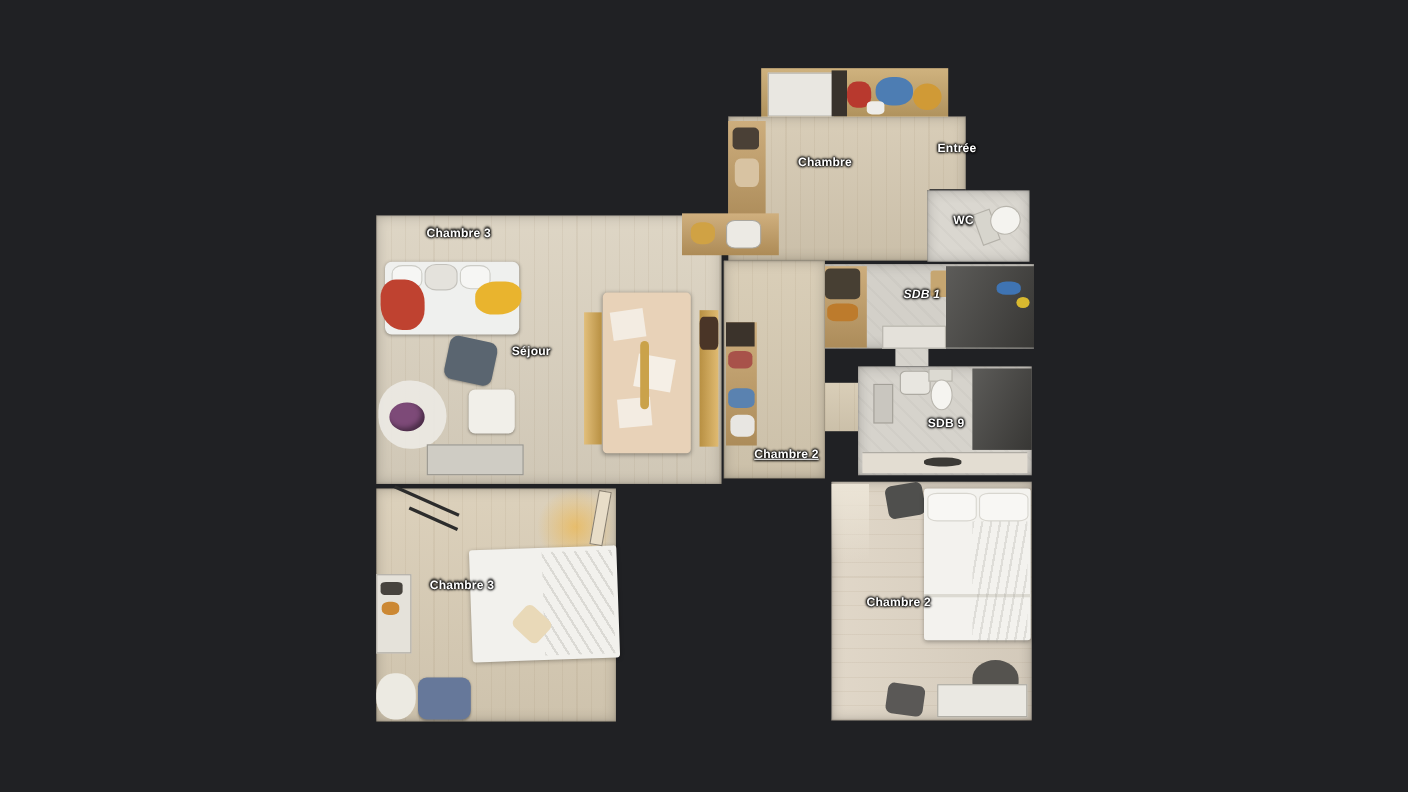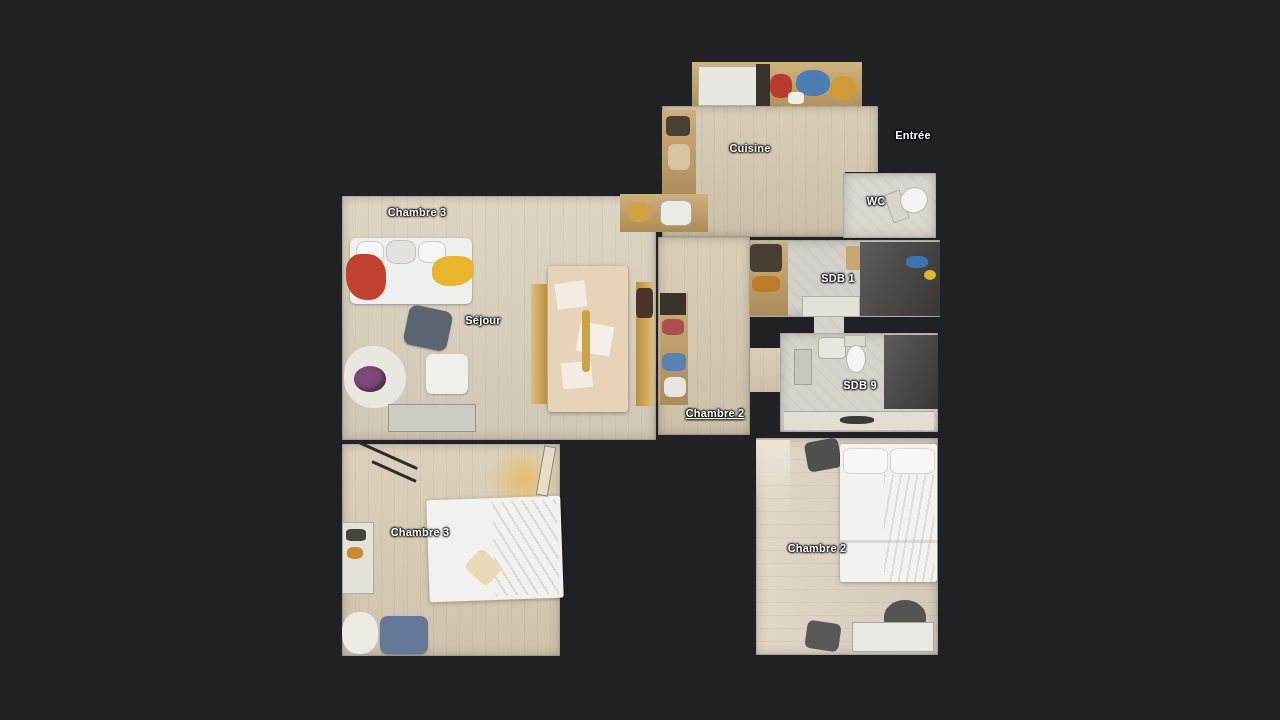--- a/index.html
+++ b/index.html
@@ -138,24 +138,24 @@
       <div class="f" style="left:3px;top:4px;width:43px;height:24px;background:#f8f7f4;border:1px solid #d8d6cf;border-radius:20%;"></div>
       <div class="f" style="left:50px;top:4px;width:43px;height:24px;background:#f8f7f4;border:1px solid #d8d6cf;border-radius:20%;"></div>
       <div class="f" style="left:0px;top:96px;width:97px;height:3px;background:#dcdad2;"></div>
       <div class="f" style="left:44px;top:30px;width:50px;height:110px;background-image:repeating-linear-gradient(100deg,rgba(150,148,140,.22) 0 2px,transparent 2px 8px);"></div>
     </div>
     <div class="f" style="left:128px;top:162px;width:42px;height:34px;background:#55534f;border-radius:50% 50% 40% 40%;"></div>
     <div class="f" style="left:50px;top:184px;width:34px;height:28px;background:#5a5856;border-radius:6px;transform:rotate(8deg);"></div>
     <div class="f" style="left:96px;top:184px;width:80px;height:28px;background:#eae8e2;border:1px solid #aaa79f;"></div>
   </div>
 
-  <div class="room-label" style="left:750px;top:148px;">Cuisine</div>
-  <div class="room-label" style="left:870px;top:135px;margin-left:43px;">Entrée</div>
+  <div class="room-label" style="left:750px;top:148px;">Chambre</div>
+  <div class="room-label" style="left:870px;top:135px;">Entrée</div>
   <div class="room-label" style="left:876px;top:201px;">WC</div>
-  <div class="room-label" style="left:838px;top:278px;">SDB 1</div>
+  <div class="room-label" style="left:838px;top:268px;font-style:italic;">SDB 1</div>
   <div class="room-label" style="left:860px;top:385px;">SDB 9</div>
   <div class="room-label" style="left:715px;top:413px;text-decoration:underline;">Chambre 2</div>
   <div class="room-label" style="left:417px;top:212px;">Chambre 3</div>
   <div class="room-label" style="left:483px;top:320px;">Séjour</div>
   <div class="room-label" style="left:420px;top:532px;">Chambre 3</div>
   <div class="room-label" style="left:817px;top:548px;">Chambre 2</div>
 
 </div>
 
 </body></html>

